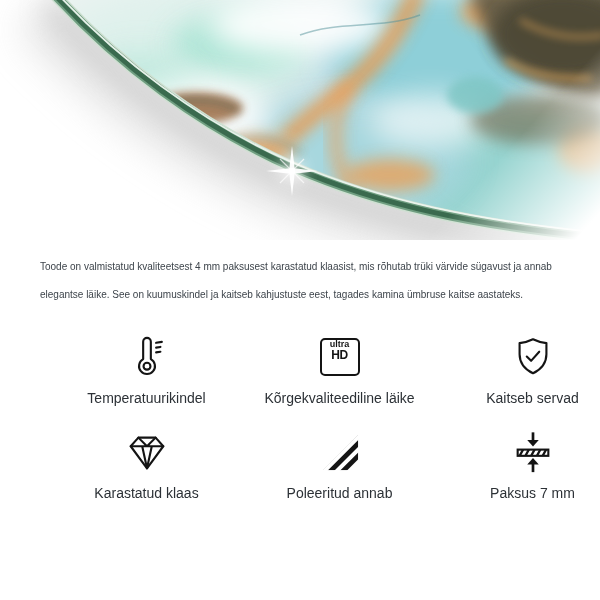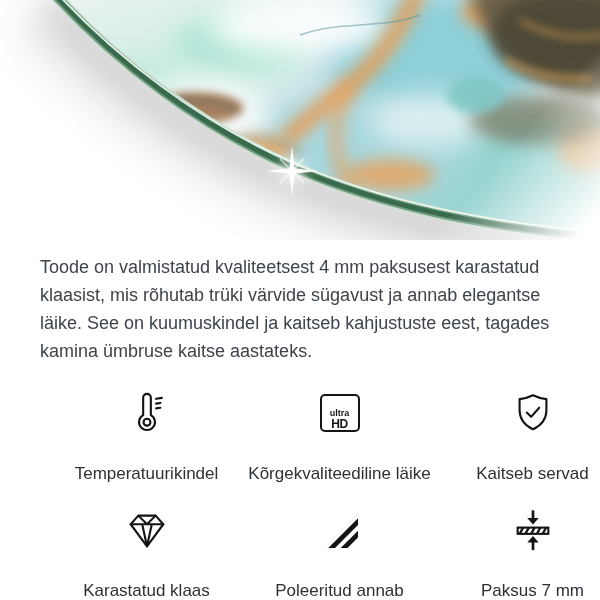--- a/index.html
+++ b/index.html
@@ -11,33 +11,33 @@
   .hero{position:relative;width:600px;height:240px;overflow:hidden;background:#fff;}
   .hero svg{display:block;}
   .content{padding:0 40px;}
   .page-title{
     font-family:"Liberation Serif","DejaVu Serif",serif;
     font-weight:400;font-size:28px;line-height:34px;
     color:#15191e;margin:10px 0 0;letter-spacing:.2px;
   }
   .page-title span{display:block;}
   .desc{
-    font-size:18px;line-height:28px;color:#3d444b;
+    font-size:10px;line-height:28px;color:#3d444b;
     margin:13px 0 0;max-width:538px;
   }
   .features{
     display:grid;grid-template-columns:repeat(3,193px);
     margin:24px 0 0 10px;row-gap:22px;
   }
   .feature{display:flex;flex-direction:column;align-items:center;}
   .icon-wrap{height:48px;display:flex;align-items:center;justify-content:center;}
-  .feature-label{margin-top:27px;font-size:17px;color:#2c3136;}
+  .feature-label{margin-top:9px;font-size:14px;color:#2c3136;}
   .uhd-box{
     border:2.5px solid #141414;border-radius:5px;width:40px;height:38px;
-    display:flex;flex-direction:column;align-items:center;justify-content:flex-end;
+    display:flex;flex-direction:column;align-items:center;justify-content:flex-start;
     line-height:1;box-sizing:border-box;background:#fff;
   }
   .uhd-top{font-size:9px;font-weight:600;color:#141414;}
   .uhd-bottom{font-size:12px;font-weight:700;color:#141414;letter-spacing:-.5px;}
   .ficon{stroke:#141414;stroke-width:2.2;fill:none;stroke-linecap:round;stroke-linejoin:round;}
 </style>
 </head>
 <body>
 
 <div class="hero">

